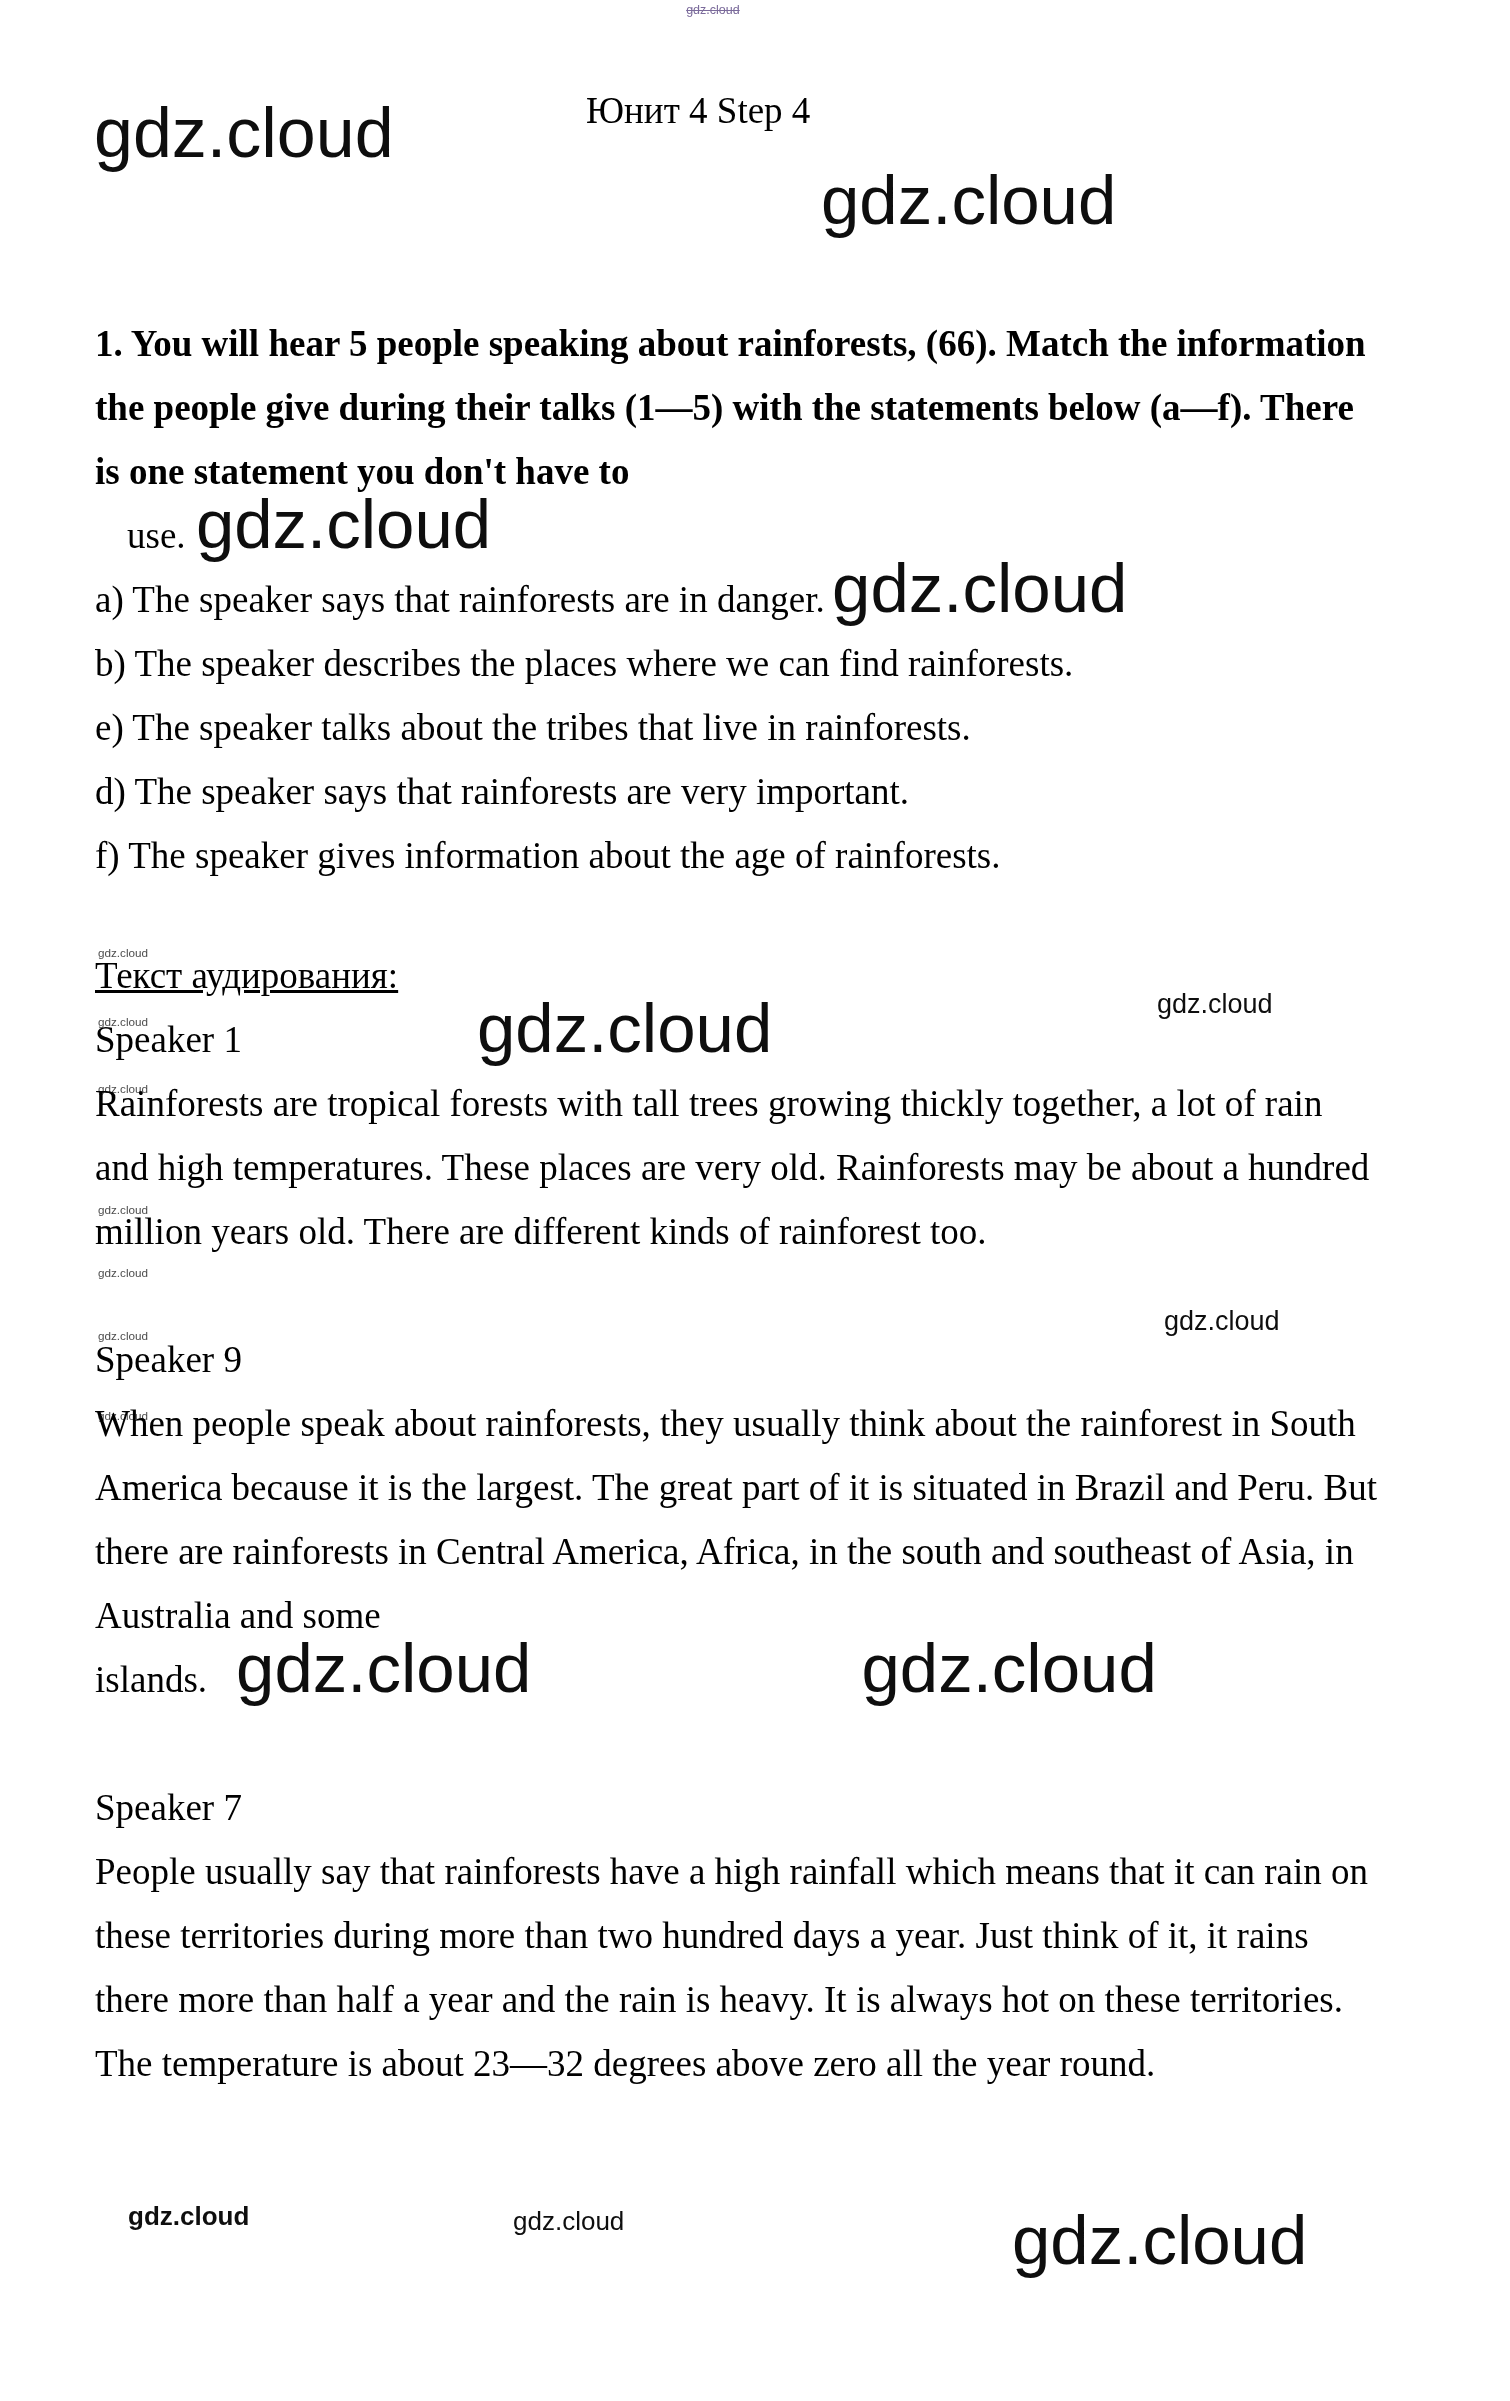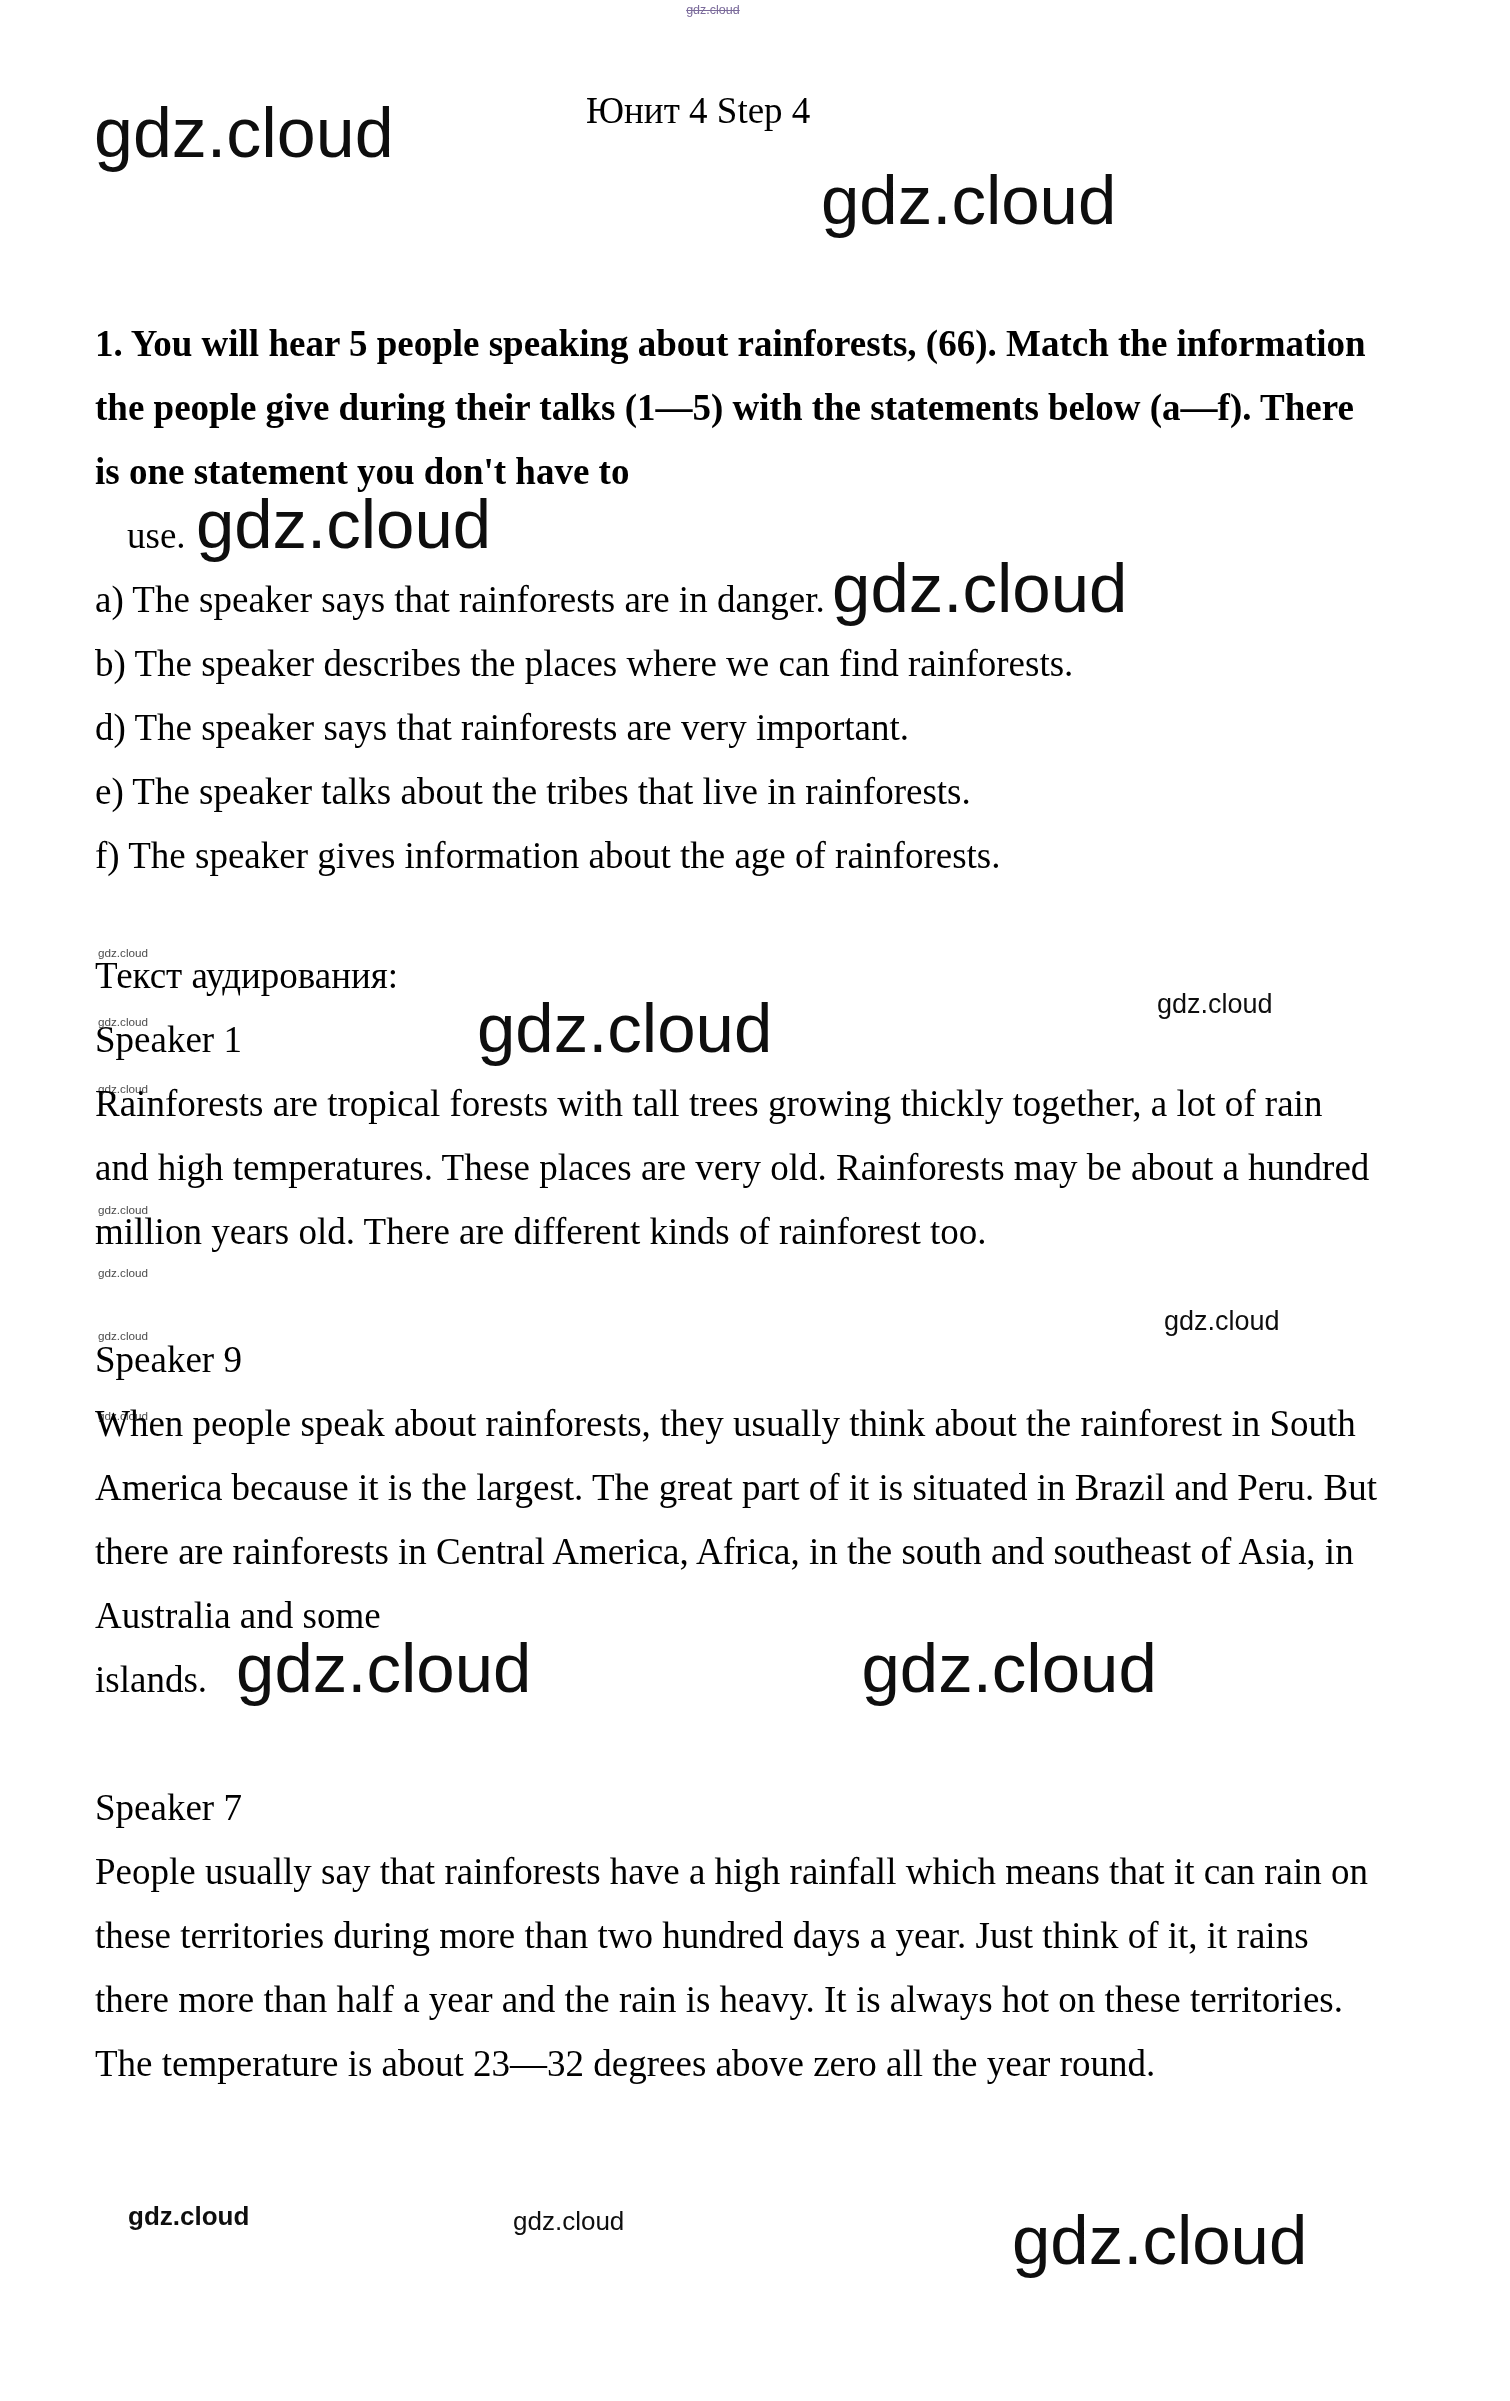--- a/index.html
+++ b/index.html
@@ -24,21 +24,21 @@
     position: absolute;
     left: 586px; top: 89px;
     font-size: 37px;
     font-weight: 400;
     font-family: "Liberation Serif", serif;
     white-space: nowrap;
   }
   .task-body { font-weight: 700; }
   .task-tail-line { font-weight: 400; white-space: nowrap; margin-left: 32px; }
   .stmt { white-space: nowrap; }
-  .audio-heading { margin-top: 56px; }
+  .audio-heading { margin-top: 56px; text-decoration: underline; }
   .speaker-label { white-space: nowrap; }
   .speaker-gap { margin-top: 64px; }
   .para { font-size: 37px; line-height: 64px; }
 
   
   .wm-logo, .wm-big, .wm-inline, .wm-med, .wm-tiny, .wm-top, .wm-bottom {
     font-family: "Liberation Sans", sans-serif;
     color: #0e0e0e;
   }
   .wm-logo {
@@ -127,24 +127,24 @@
     </section>
 
     <section>
       <div class="stmt">
         <span>a) The speaker says that rainforests are in danger.</span><span class="wm-inline ml10">gdz.cloud</span>
       </div>
       <div class="stmt">
         <span>b) The speaker describes the places where we can find rainforests.</span>
       </div>
       <div class="stmt">
-        <span>d) The speaker says that rainforests are very important.</span>
+        <span>e) The speaker talks about the tribes that live in rainforests.</span>
       </div>
       <div class="stmt">
-        <span>e) The speaker talks about the tribes that live in rainforests.</span>
+        <span>d) The speaker says that rainforests are very important.</span>
       </div>
       <div class="stmt">
         <span>f) The speaker gives information about the age of rainforests.</span>
       </div>
     </section>
 
     <section>
       <p class="audio-heading">Текст аудирования:</p>
 
       <div>

